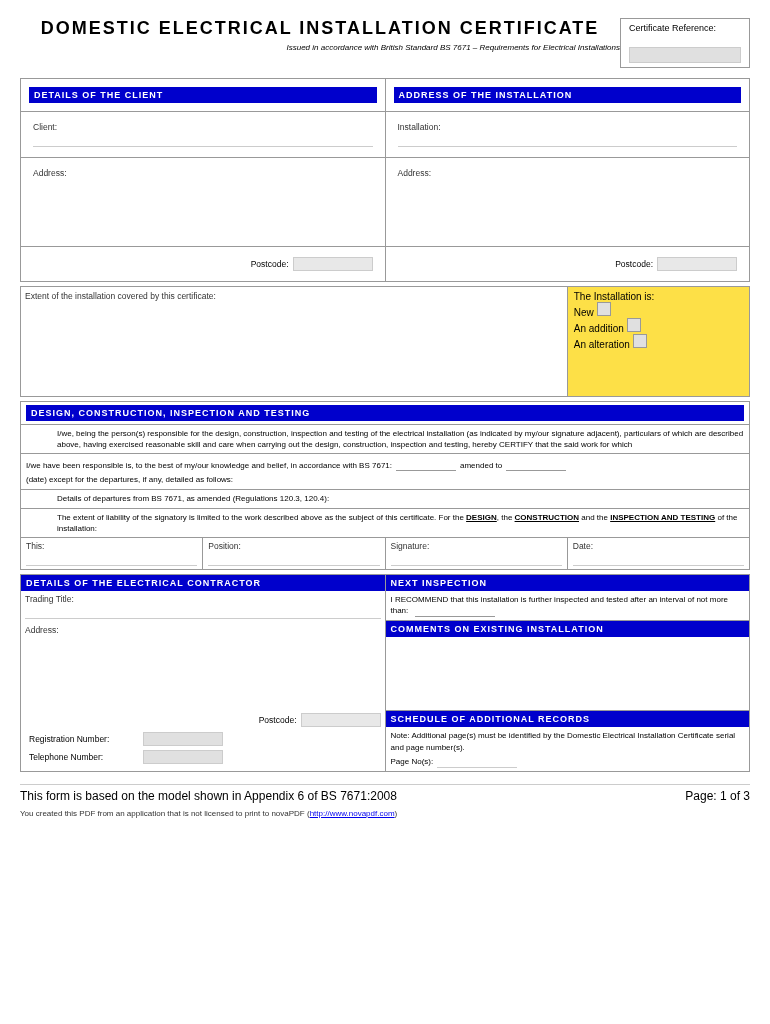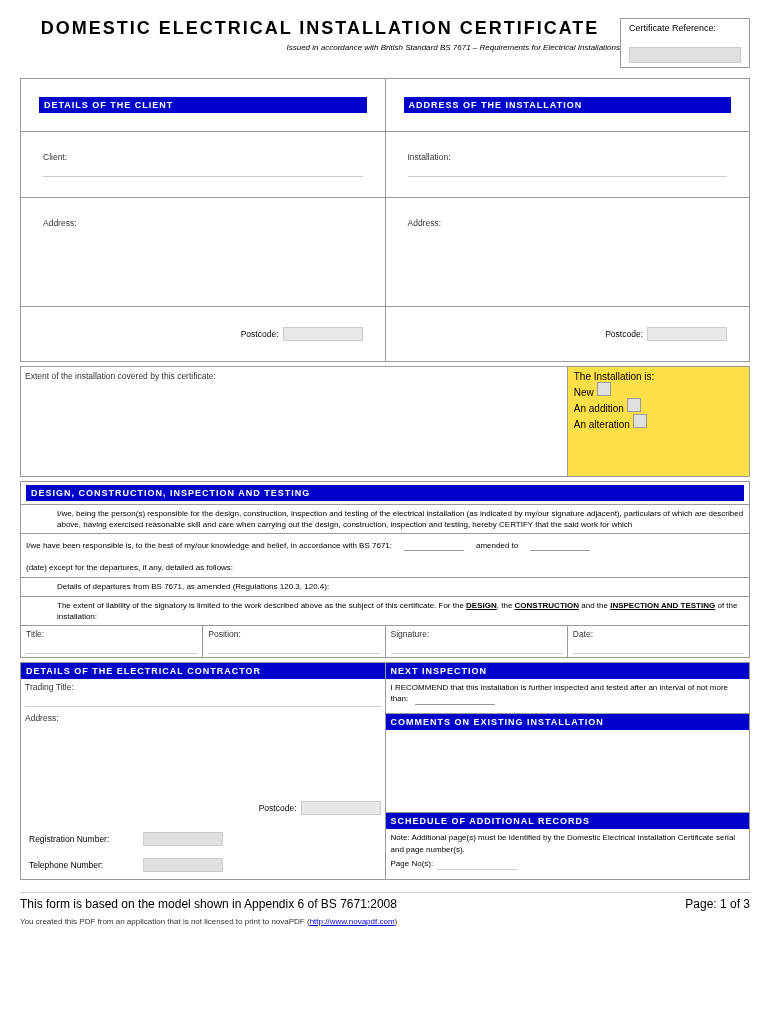--- a/index.html
+++ b/index.html
@@ -72,21 +72,21 @@
     
     .top-section {
       width: 100%;
       border-collapse: collapse;
       border: 1px solid #999;
       margin-bottom: 4px;
     }
     .top-section td {
       border: 1px solid #999;
       vertical-align: top;
-      padding: 18px;
+      padding: 8px;
     }
 
     .field-block {
       padding: 2px 4px;
       min-height: 16px;
     }
     .field-label {
       font-size: 8.5px;
       color: #333;
       display: block;
@@ -184,21 +184,21 @@
       padding: 3px 5px;
     }
     .design-text {
       font-size: 8px;
       line-height: 1.4;
       margin-left: 31px;
     }
     .design-inline {
       display: flex;
       align-items: center;
-      gap: 12px;
+      gap: 4px;
       margin: 2px 0;
       flex-wrap: wrap;
       font-size: 8px;
     }
     .inline-input {
       border: none;
       border-bottom: 1px solid #999;
       width: 60px;
       height: 12px;
       background: transparent;
@@ -280,21 +280,20 @@
       margin-left: 4px;
     }
     .reg-tel-block {
       padding: 3px 8px;
     }
     .reg-tel-row {
       display: flex;
       align-items: center;
       margin-bottom: 4px;
       font-size: 8.5px;
-      margin-top: 12px;
     }
     .reg-tel-row .rt-label {
       min-width: 110px;
       font-size: 8.5px;
     }
     .rt-input {
       border: 1px solid #ccc;
       background: #e8e8e8;
       width: 80px;
       height: 14px;
@@ -451,21 +450,21 @@
     </tr>
     <tr>
       <td colspan="4">
         <div class="design-text">
           The extent of liability of the signatory is limited to the work described above as the subject of this certificate. For the <span class="bold">DESIGN</span>, the <span class="bold">CONSTRUCTION</span> and the <span class="bold">INSPECTION AND TESTING</span> of the installation:
         </div>
       </td>
     </tr>
     <tr>
       <td style="width:25%; border-top:1px solid #999; padding:3px 5px;">
-        <div class="field-label">Title:</div>
+        <div class="field-label">This:</div>
         <input class="field-input" type="text" style="">
       </td>
       <td style="width:25%; border-top:1px solid #999; padding:3px 5px;">
         <div class="field-label">Position:</div>
         <input class="field-input" type="text" style="">
       </td>
       <td style="width:25%; border-top:1px solid #999; padding:3px 5px;">
         <div class="field-label">Signature:</div>
         <input class="field-input" type="text" style="">
       </td>

